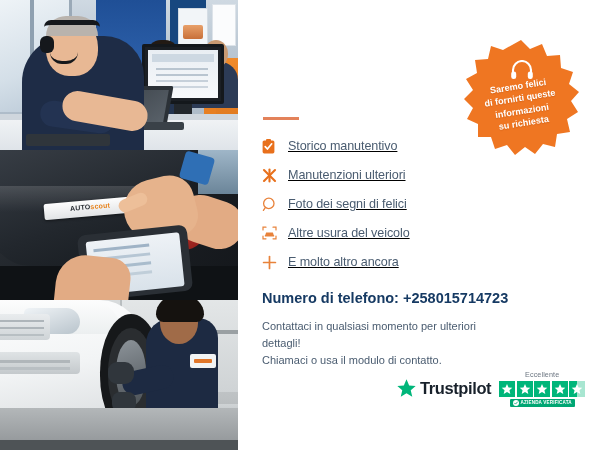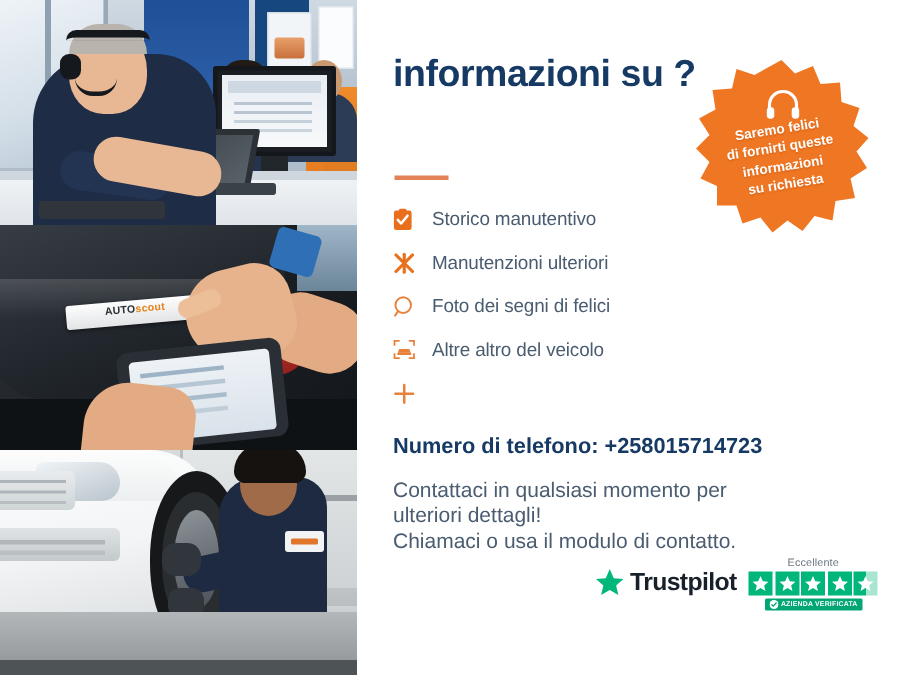--- a/index.html
+++ b/index.html
@@ -165,28 +165,28 @@
   .p3-bench { position:absolute; left:124px; bottom:12px; width:114px; height:34px;
       background:linear-gradient(180deg,#cfd3d5,#aab0b3); }
   .p3-dark { position:absolute; left:0; bottom:0; width:238px; height:10px; background:#4e5356; }
 
   
   .content { position:relative; flex:1; height:450px; background:#ffffff; padding:0; }
   .heading { position:absolute; left:24px; top:34px; width:215px;
       font-size:25px; line-height:31px; font-weight:bold; color:#163a63; letter-spacing:-.3px; }
   .rule { position:absolute; left:25px; top:117px; width:36px; height:3px; background:#e3825a; }
 
-  .feature-list { position:absolute; left:24px; top:132px; width:240px; }
+  .feature-list { position:absolute; left:24px; top:132px; width:240px;text-decoration:underline; }
   .feature { display:flex; align-items:center; height:28px; margin-bottom:1px; }
   .feat-ico { width:26px; flex:0 0 26px; display:flex; align-items:center; justify-content:flex-start; }
   .feat-label { font-size:12.6px; color:#4a5c70; letter-spacing:-.1px; white-space:nowrap; }
 
   .phone { position:absolute; left:24px; top:290px; font-size:14.5px; font-weight:bold; color:#163a63; white-space:nowrap; }
   .contact { position:absolute; left:24px; top:318px; width:250px;
-      font-size:14px; line-height:17px; color:#4a5c70; }
+      font-size:11px; line-height:17px; color:#4a5c70; }
 
   
   .badge-wrap { position:absolute; left:222px; top:36px; width:122px; height:122px; }
   .badge-svg { position:absolute; inset:0; }
   .badge-icon { position:absolute; left:50px; top:24px; width:24px; height:20px; }
   .badge-text { position:absolute; left:11px; top:44px; width:100px;
       transform:rotate(-9deg); text-align:center;
       font-size:9.1px; line-height:12.4px; font-weight:bold; color:#ffffff;
       text-shadow:0 1px 1px rgba(150,60,0,.25); }
 
@@ -291,21 +291,20 @@
       <div class="p3-glove2"></div>
       <div class="p3-liftarm"></div>
       <div class="p3-lift"></div>
       <div class="p3-dark"></div>
     </div>
   </div>
 
   <div class="content">
 
     <div class="heading">
-      <div>informazioni su ?</div>
     </div>
     <div class="rule"></div>
 
     <div class="badge-wrap">
       <svg class="badge-svg" viewBox="0 0 122 122">
         <path fill="#ef7622" d="M61 4 L70 13 L82 8 L87 20 L100 19 L101 32 L113 36 L109 48 L119 56 L111 65 L118 76 L107 83 L110 96 L97 98 L95 111 L83 108 L75 118 L65 111 L55 119 L47 109 L35 113 L31 101 L18 101 L18 88 L7 83 L13 72 L4 63 L13 54 L6 43 L17 37 L15 24 L28 23 L31 10 L43 14 Z"></path>
       </svg>
       <svg class="badge-icon" viewBox="0 0 24 20">
         <path d="M3 14 V10 a9 9 0 0 1 18 0 v4" fill="none" stroke="#ffffff" stroke-width="2.1" stroke-linecap="round"></path>
         <rect x="1.2" y="11.5" width="5" height="7.6" rx="2.3" fill="#ffffff"></rect>
@@ -361,32 +360,33 @@
             <g stroke="#e8823a" stroke-width="1.2" fill="none" stroke-linecap="round">
               <path d="M1 4 V1.2 H4"></path>
                 <path d="M11 1.2 H14 V4"></path>
               <path d="M14 10 V12.8 H11"></path>
                 <path d="M4 12.8 H1 V10"></path>
             </g>
             <path d="M3.2 9.2 L4.1 6.6 h6.8 l0.9 2.6 z" fill="#e8823a"></path>
             <rect x="2.8" y="9" width="9.4" height="1.6" rx=".6" fill="#e8823a"></rect>
           </svg>
         </span>
-        <span class="feat-label">Altre altro del veicolo</span>
+        <span class="feat-label">Altre usura del veicolo</span>
       </div>
 
       <div class="feature">
         <span class="feat-ico">
           <svg width="15" height="15" viewBox="0 0 15 15">
             <g stroke="#e8823a" stroke-width="1.7" stroke-linecap="round">
               <line x1="7.5" y1="1.6" x2="7.5" y2="13.4"></line>
               <line x1="1.6" y1="7.5" x2="13.4" y2="7.5"></line>
             </g>
           </svg>
         </span>
+        <span class="feat-label">E molto altro ancora</span>
       </div>
     </div>
 
     <div class="phone">Numero di telefono: +258015714723</div>
     <div class="contact">
       <div>Contattaci in qualsiasi momento per ulteriori dettagli!</div>
       <div>Chiamaci o usa il modulo di contatto.</div>
     </div>
 
     <div class="tp">

